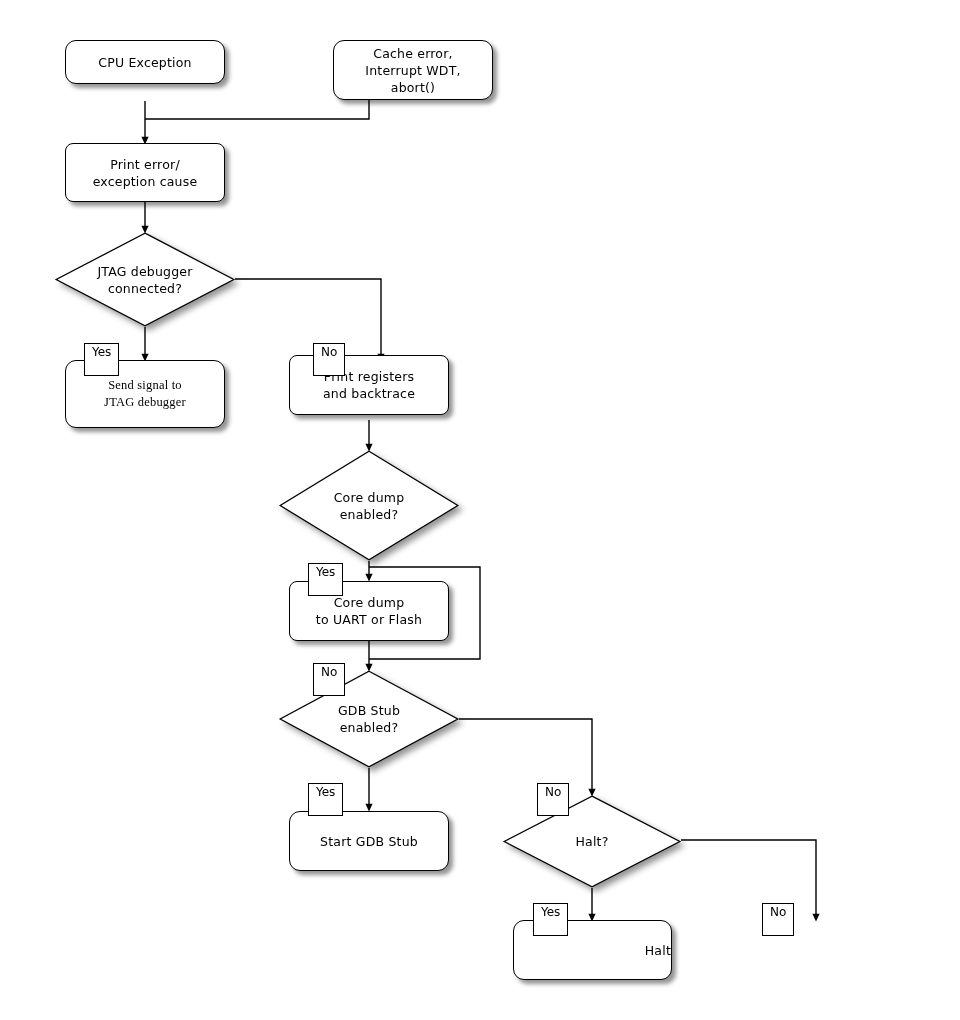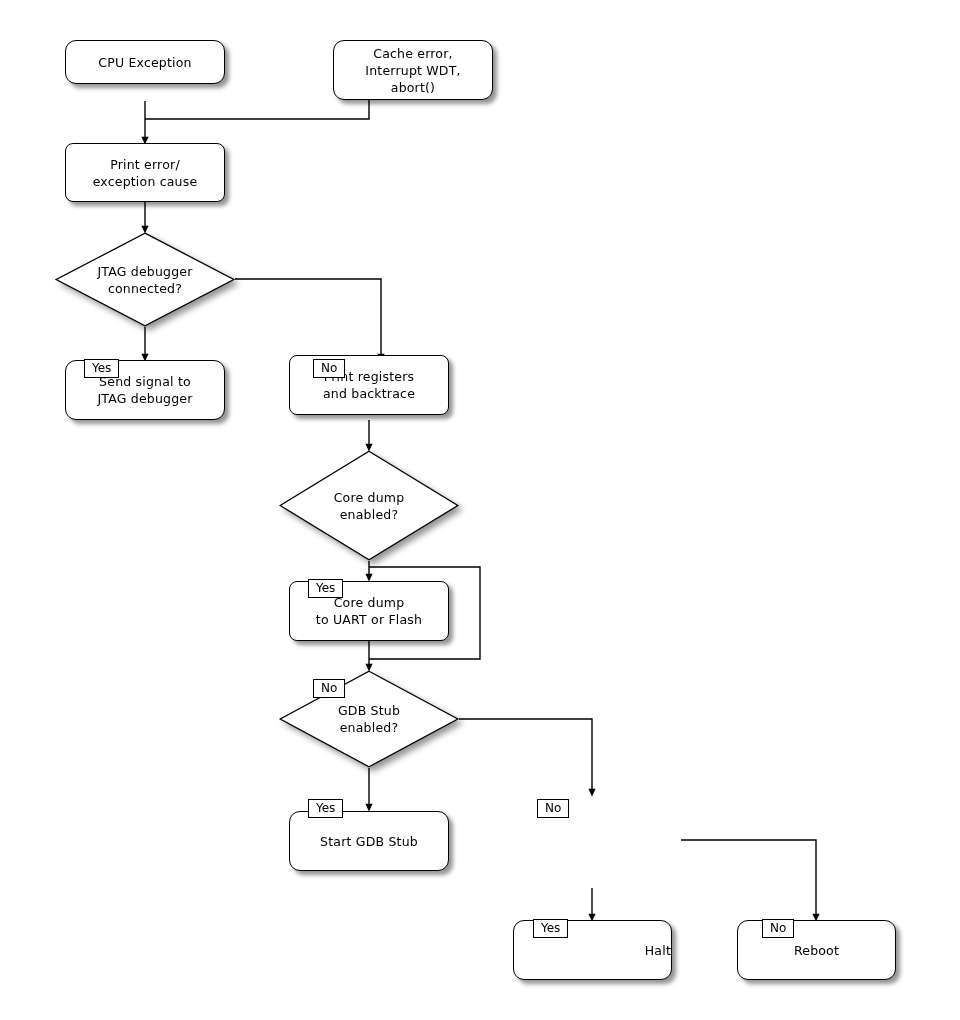--- a/index.html
+++ b/index.html
@@ -78,24 +78,23 @@
     white-space: pre;
   }
   .edge-label {
     position: absolute;
     box-sizing: border-box;
     background: #ffffff;
     border: 1.3px solid #000000;
     font-size: 12px;
     line-height: 14px;
     color: #000000;
-    padding: 1px 7px 2px 7px;
+    padding: 1px 7px 16px 7px;
     z-index: 5;
     white-space: nowrap;
-    margin-top: 16px;
   }
 </style>
 </head>
 <body>
 
 <div id="diagram-root">
 
   <svg id="edge-layer" width="960" height="1020" viewBox="0 0 960 1020">
     <defs>
       <marker id="arrowhead" markerWidth="9" markerHeight="9" refX="4.2" refY="4.2" orient="auto" markerUnits="userSpaceOnUse">
@@ -149,21 +148,21 @@
   </div>
 
   <div class="diamond-wrap" style="left:55px; top:232px; width:180px; height:95px;">
     <svg width="180" height="95" viewBox="0 0 180 95">
       <polygon points="90,1.2 178.8,47.5 90,93.8 1.2,47.5" fill="#ffffff" stroke="#000000" stroke-width="1.3" style="filter:drop-shadow(4px 4px 3px rgba(0,0,0,0.42));"></polygon>
     </svg>
     <div class="diamond-label">JTAG debugger
 connected?</div>
   </div>
 
-  <div class="node rounded" style="left:65px; top:360px; width:160px; height:60px;">
+  <div class="node rounded" style="left:65px; top:360px; width:160px; height:68px;font-family:Liberation Serif, serif;">
     <span>Send signal to
 JTAG debugger</span>
   </div>
 
   <div class="node rect" style="left:289px; top:355px; width:160px; height:60px;">
     <span>Print registers
 and backtrace</span>
   </div>
 
   <div class="diamond-wrap" style="left:279px; top:450px; width:180px; height:111px;">
@@ -184,28 +183,31 @@
       <polygon points="90,1.2 178.8,49 90,96.8 1.2,49" fill="#ffffff" stroke="#000000" stroke-width="1.3" style="filter:drop-shadow(4px 4px 3px rgba(0,0,0,0.42));"></polygon>
     </svg>
     <div class="diamond-label">GDB Stub
 enabled?</div>
   </div>
 
   <div class="node rounded" style="left:289px; top:811px; width:160px; height:60px;">
     <span>Start GDB Stub</span>
   </div>
 
+  <div class="diamond-wrap" style="left:503px; top:795px; width:178px; height:93px;">
+    <svg width="178" height="93" viewBox="0 0 178 93">
+      <polygon points="89,1.2 176.8,46.5 89,91.8 1.2,46.5" fill="#ffffff" stroke="#000000" stroke-width="1.3" style="filter:drop-shadow(4px 4px 3px rgba(0,0,0,0.42));"></polygon>
+    </svg>
+    <div class="diamond-label">Halt?</div>
+  </div>
 
   <div class="node rounded" style="left:513px; top:920px; width:159px; height:60px;justify-content:flex-end;">
     <span>Halt</span>
   </div>
 
-  <div class="node rounded" style="left:737px; top:920px; width:159px; height:60px;">
-    <span>Reboot</span>
-  </div>
 
   <div class="edge-label" style="left:84px; top:343px;">Yes</div>
 
   <div class="edge-label" style="left:313px; top:343px;">No</div>
 
   <div class="edge-label" style="left:308px; top:563px;">Yes</div>
 
   <div class="edge-label" style="left:313px; top:663px;">No</div>
 
   <div class="edge-label" style="left:308px; top:783px;">Yes</div>

